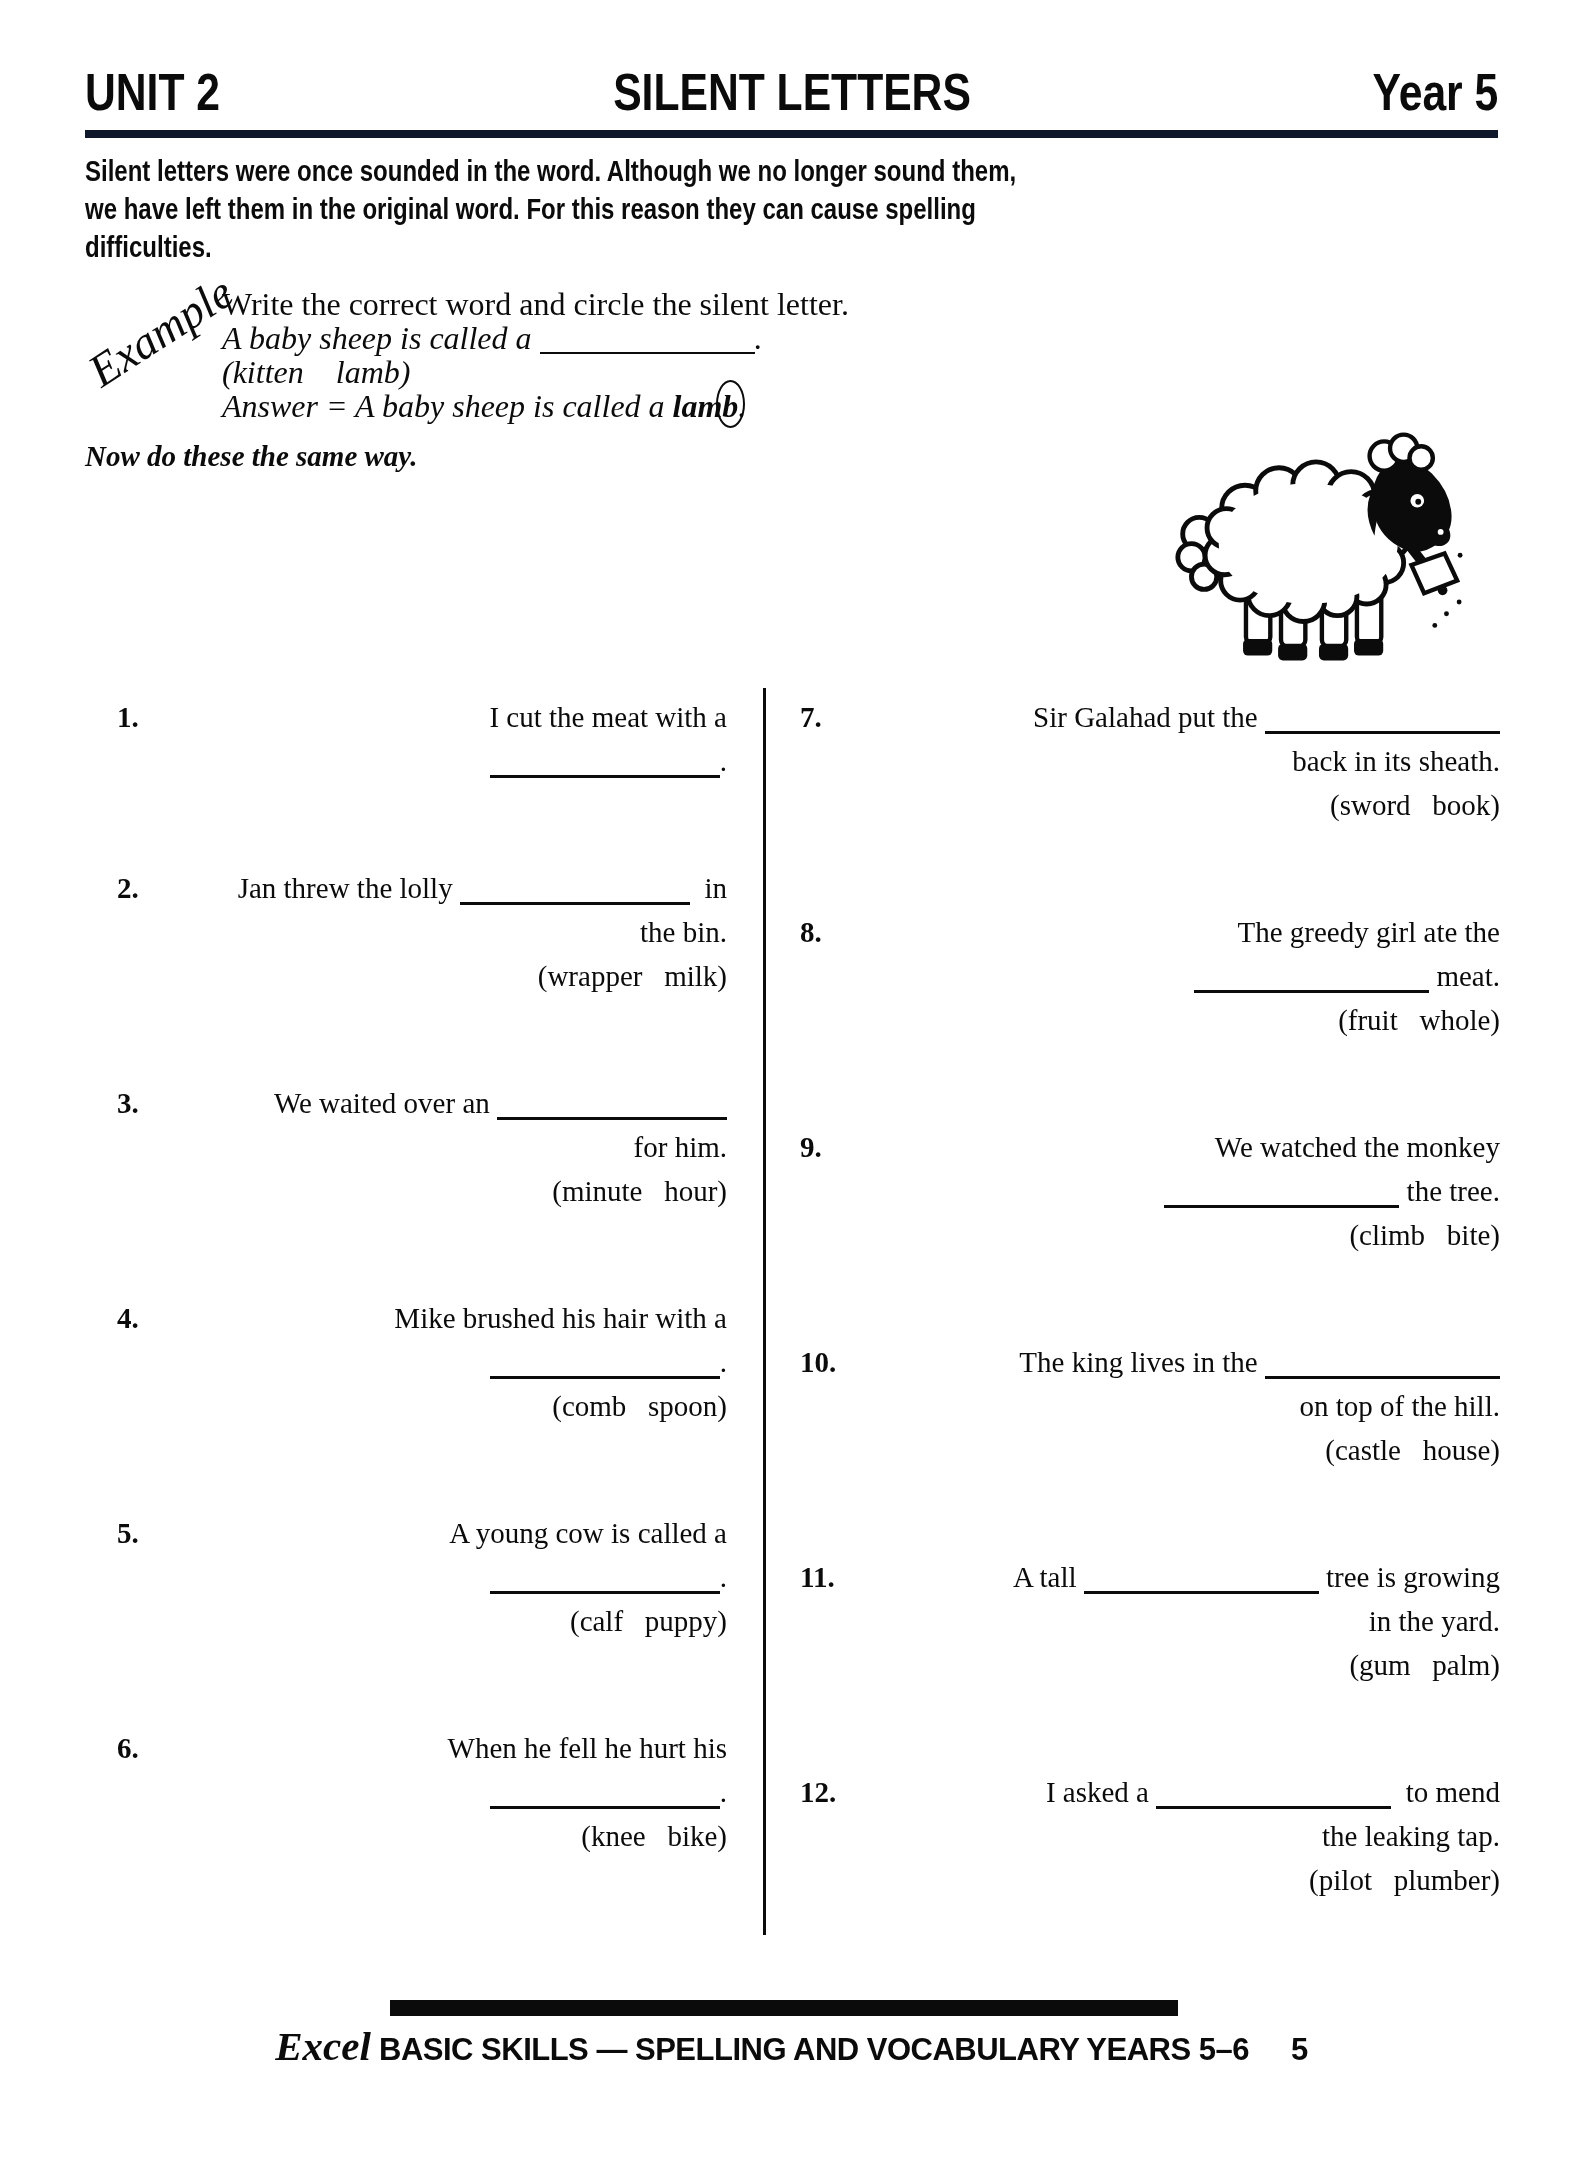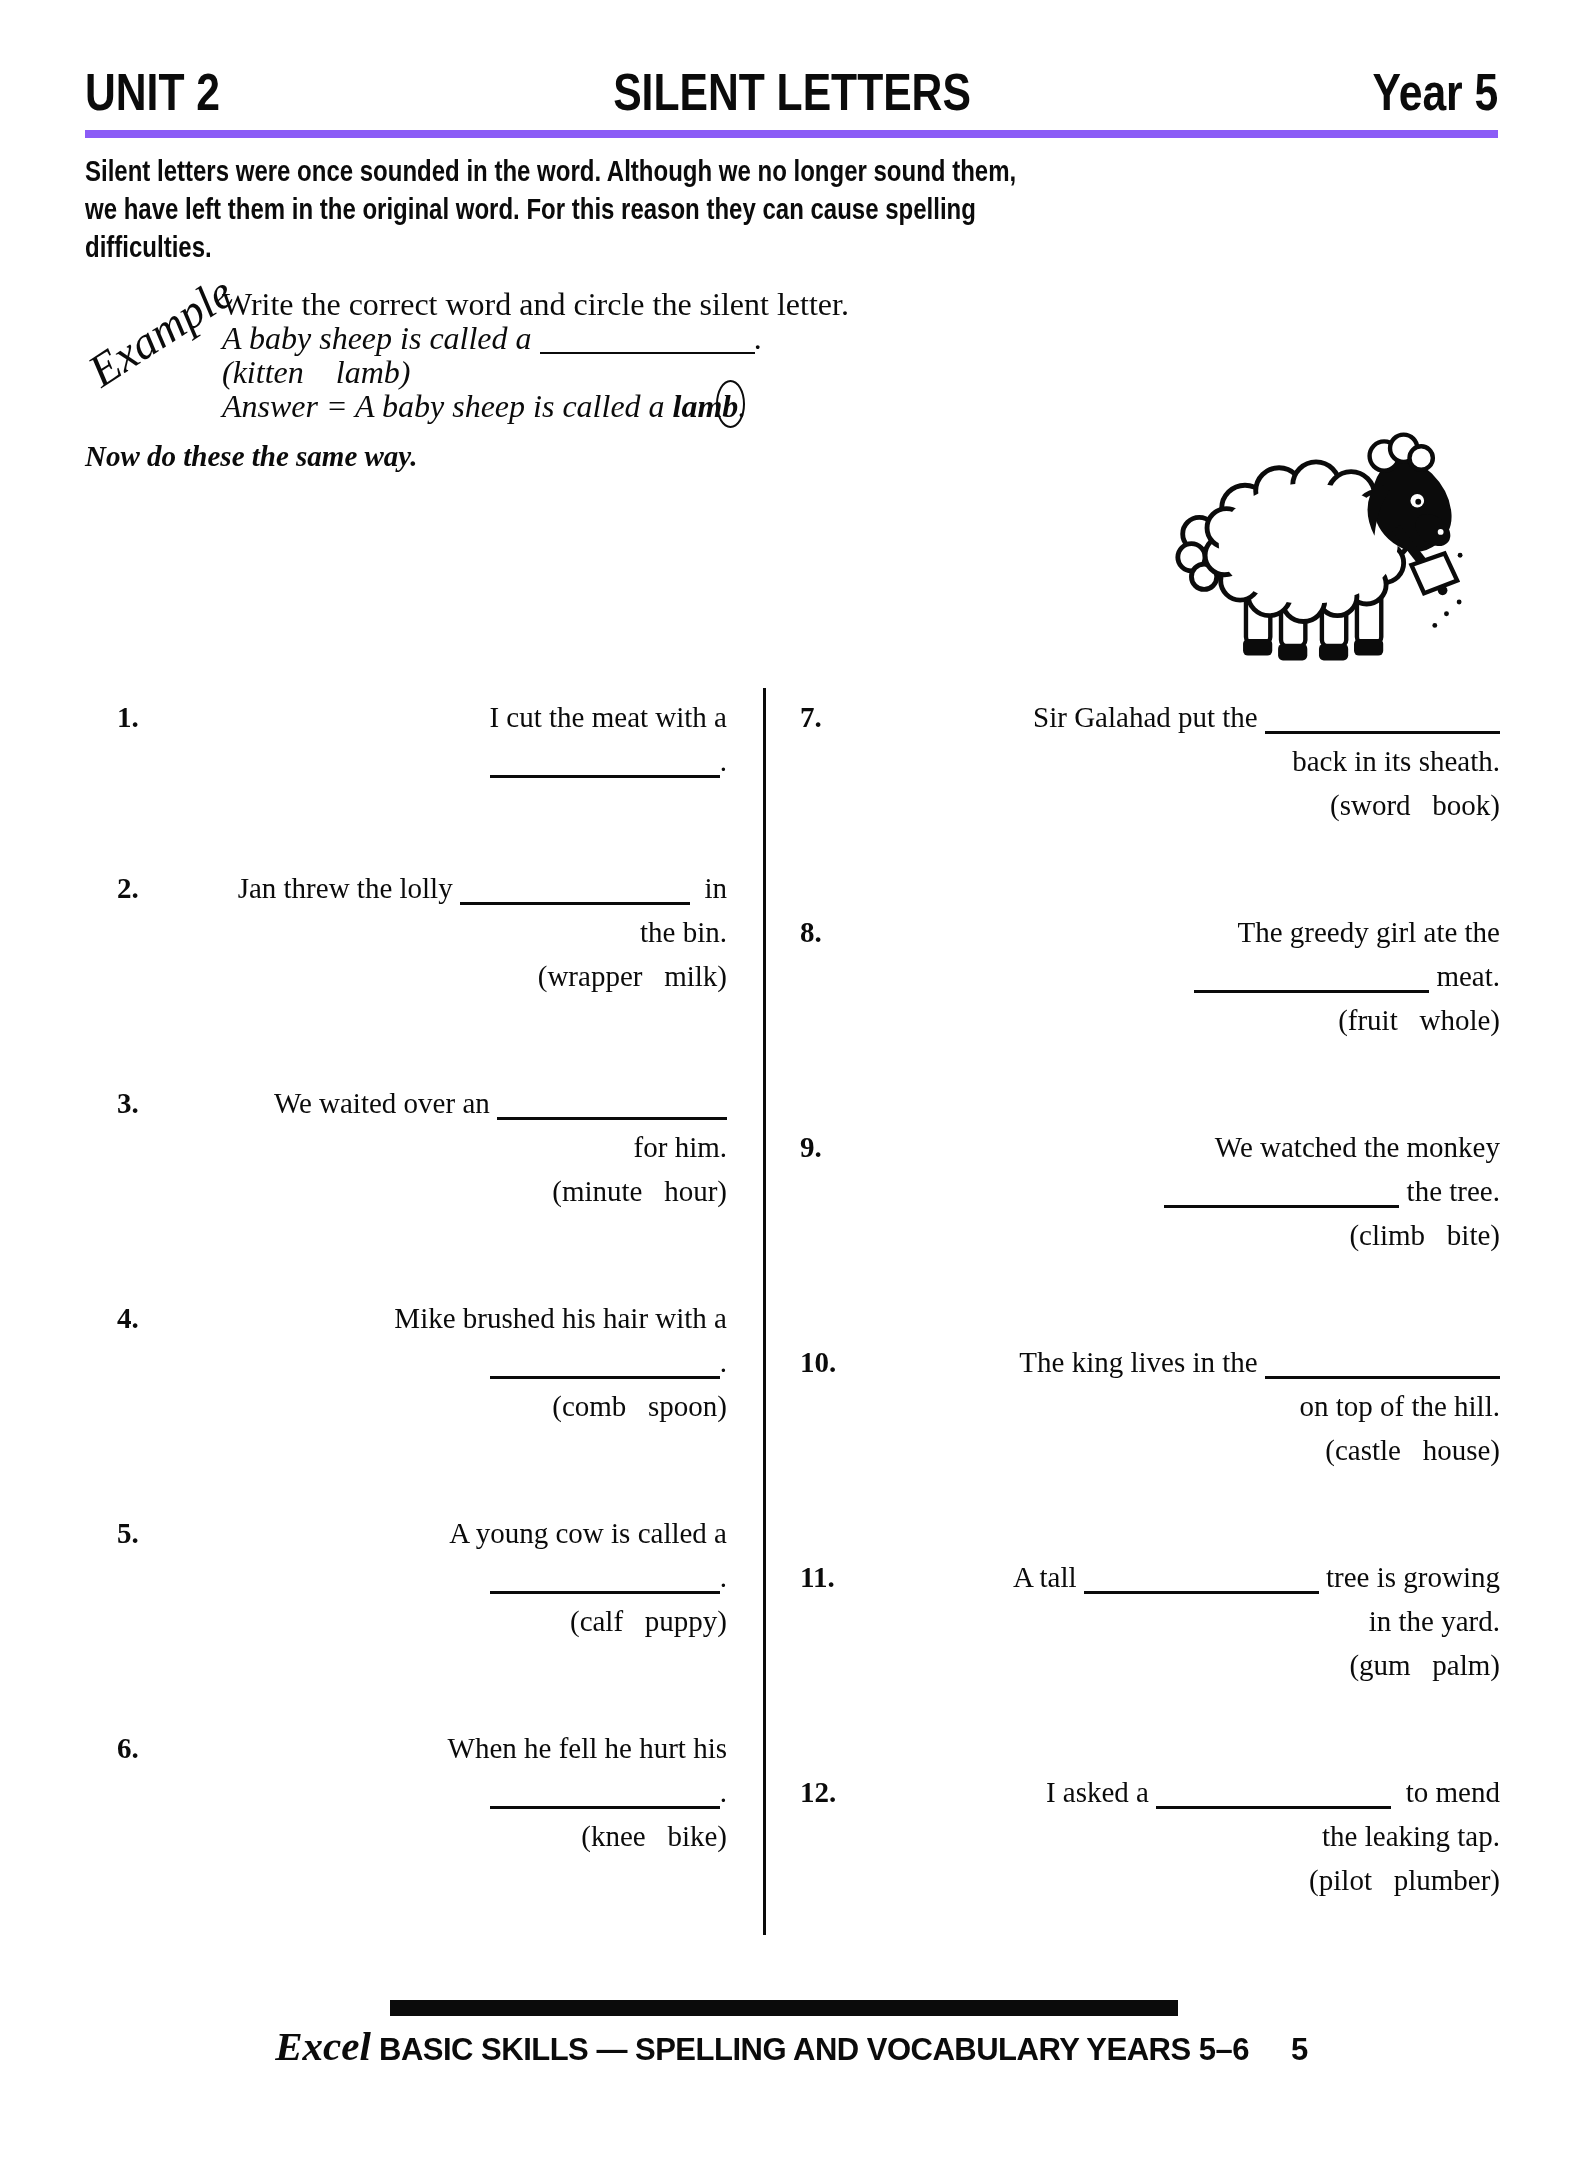--- a/index.html
+++ b/index.html
@@ -7,21 +7,21 @@
     position:relative;
     width:1583px;height:2168px;
     background:#ffffff;
     color:#0b0b0b;
     font-family:"Liberation Serif", serif;
     overflow:hidden;
   }
   
   .header{
     position:absolute;left:85px;right:85px;top:70px;height:60px;
-    border-bottom:8px solid #8b5cf6;
+    border-bottom:8px solid #0f172a;
     font-family:"Liberation Sans", sans-serif;
     font-weight:700;font-size:52px;letter-spacing:0;
   }
   .header .unit{position:absolute;left:0;bottom:8px;transform:scaleX(.82);transform-origin:left center;white-space:nowrap;}
   .header .title{position:absolute;left:50%;bottom:8px;transform:translateX(-50%) scaleX(.82);white-space:nowrap;}
   .header .year{position:absolute;right:0;bottom:8px;transform:scaleX(.82);transform-origin:right center;white-space:nowrap;}
   
   .intro{
     position:absolute;left:85px;top:152px;
     font-family:"Liberation Sans", sans-serif;

